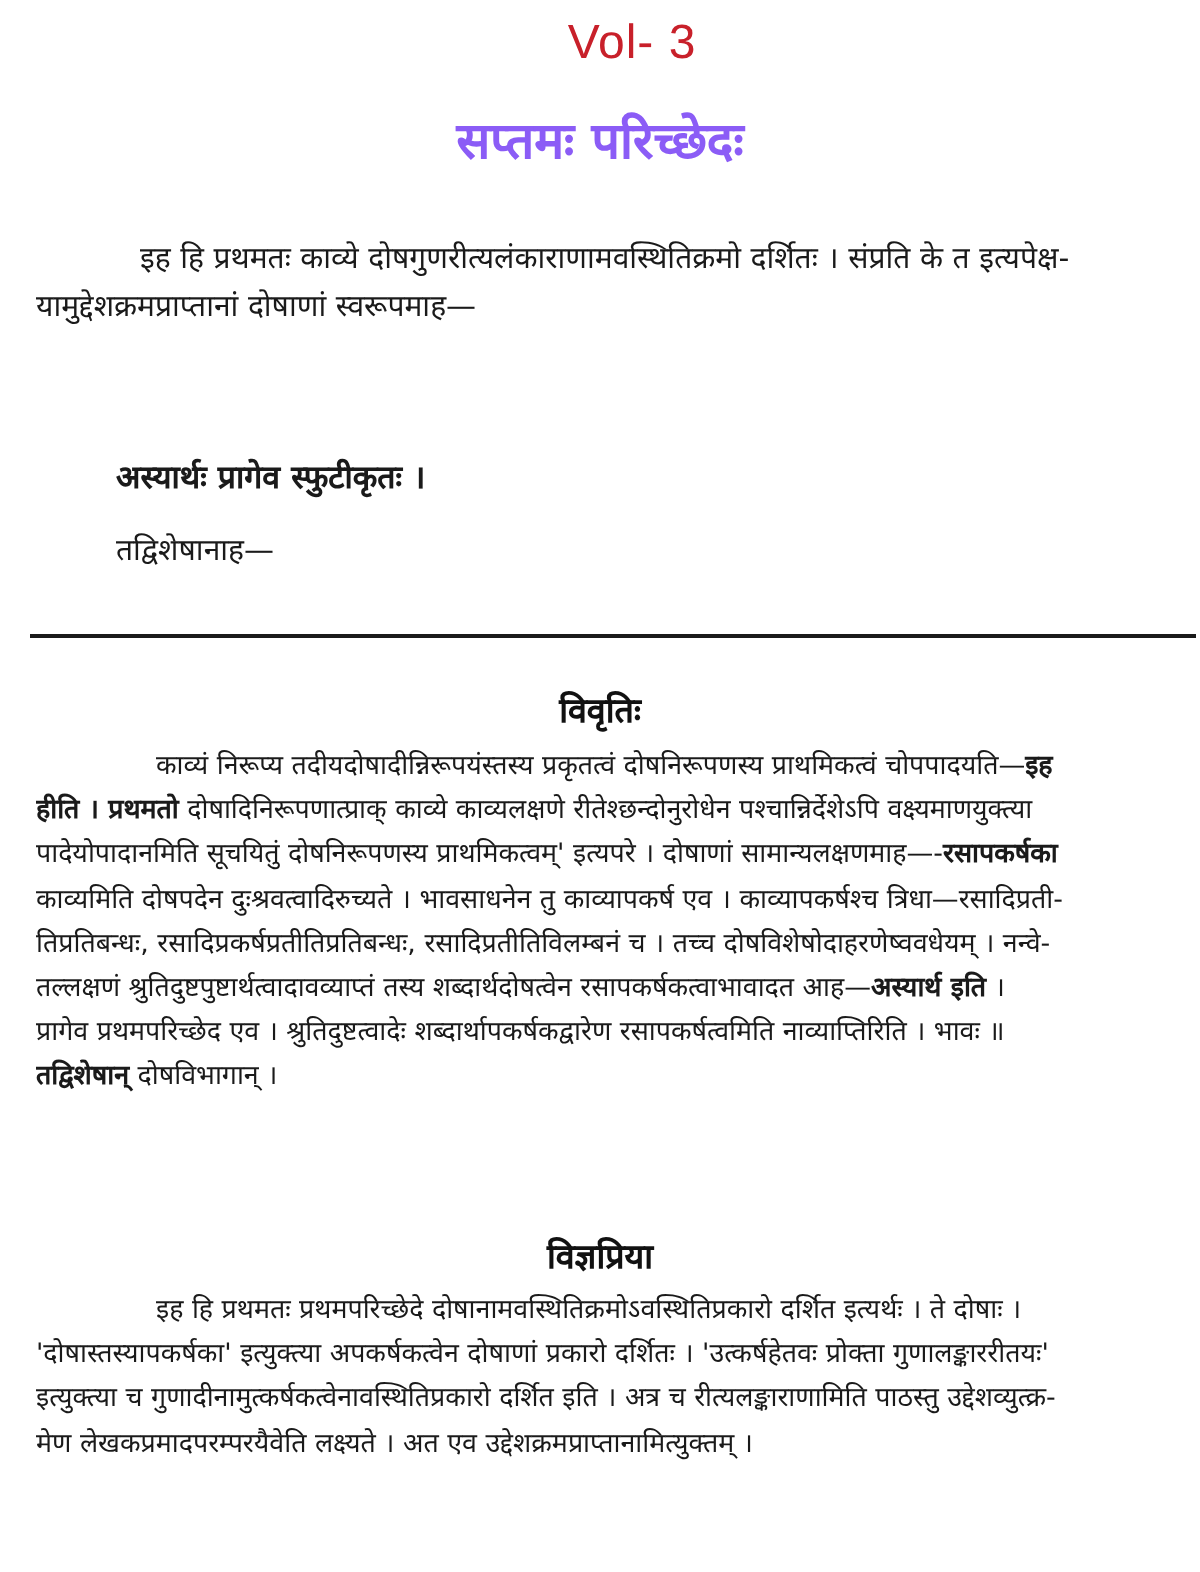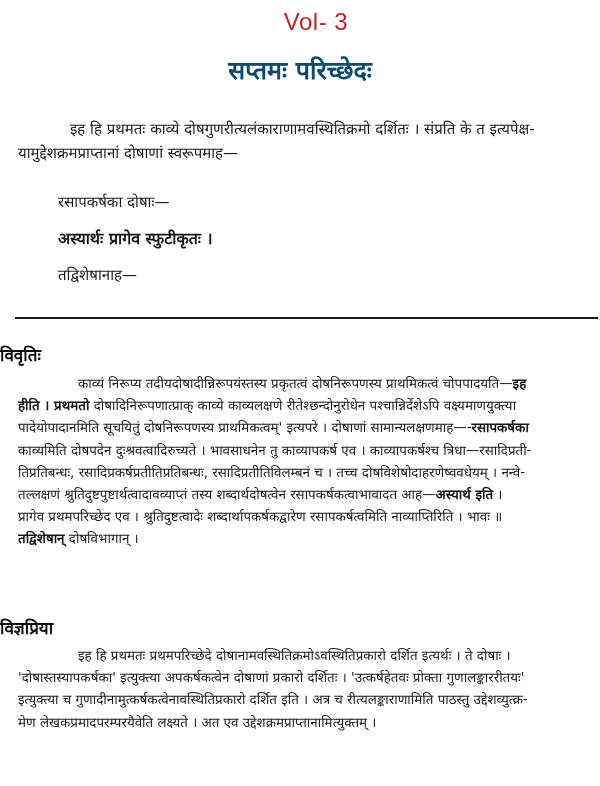--- a/index.html
+++ b/index.html
@@ -32,21 +32,21 @@
       letter-spacing: 0.5px;
     }
     .chapter-title {
       position: absolute;
       top: 52px;
       left: 0;
       width: 600px;
       text-align: center;
       font-weight: bold;
       font-size: 25px;
-      color: #0c4a6e;
+      color: #8b5cf6;
     }
     .block {
       position: absolute;
       left: 18px;
       width: 576px;
       font-size: 14.5px;
       line-height: 22px;
       text-align: justify;
     }
     .sutra-line {
@@ -64,21 +64,21 @@
       top: 317px;
       left: 15px;
       width: 583px;
       height: 2px;
       background: #1a1a1a;
     }
     .section-heading {
       position: absolute;
       left: 0;
       width: 600px;
-      text-align: left;
+      text-align: center;
       font-weight: bold;
       font-size: 17px;
       color: #111;
     }
     .b { font-weight: bold; }
     .commentary {
       position: absolute;
       left: 18px;
       width: 576px;
       font-size: 13.4px;
@@ -100,21 +100,20 @@
 
   <div class="vol-label">Vol- 3</div>
 
   <div class="chapter-title">सप्तमः परिच्छेदः</div>
 
   <div class="block" style="top:117px; font-size:15px; line-height:24px;">
     <span style="display:block; padding-left:52px; white-space:nowrap;">इह हि प्रथमतः काव्ये दोषगुणरीत्यलंकाराणामवस्थितिक्रमो दर्शितः । संप्रति के त इत्यपेक्ष-</span>
     <span style="display:block; white-space:nowrap;">यामुद्देशक्रमप्राप्तानां दोषाणां स्वरूपमाह—</span>
   </div>
 
-  <div class="sutra-line" style="top:192px;">रसापकर्षका दोषाः—</div>
   <div class="sutra-line sutra-bold" style="top:229px;">अस्यार्थः प्रागेव स्फुटीकृतः ।</div>
   <div class="sutra-line" style="top:265px;">तद्विशेषानाह—</div>
 
   <div class="rule"></div>
 
   <div class="section-heading" style="top:343px;">विवृतिः</div>
 
   <div class="commentary" id="vivriti-body" style="top:373px;">
       <span class="line first"><span>काव्यं निरूप्य तदीयदोषादीन्निरूपयंस्तस्य प्रकृतत्वं दोषनिरूपणस्य प्राथमिकत्वं चोपपादयति—</span><span class="b">इह</span></span>
       <span class="line"><span class="b">हीति । प्रथमतो</span><span> दोषादिनिरूपणात्प्राक् काव्ये काव्यलक्षणे रीतेश्छन्दोनुरोधेन पश्चान्निर्देशेऽपि वक्ष्यमाणयुक्त्या</span></span>

